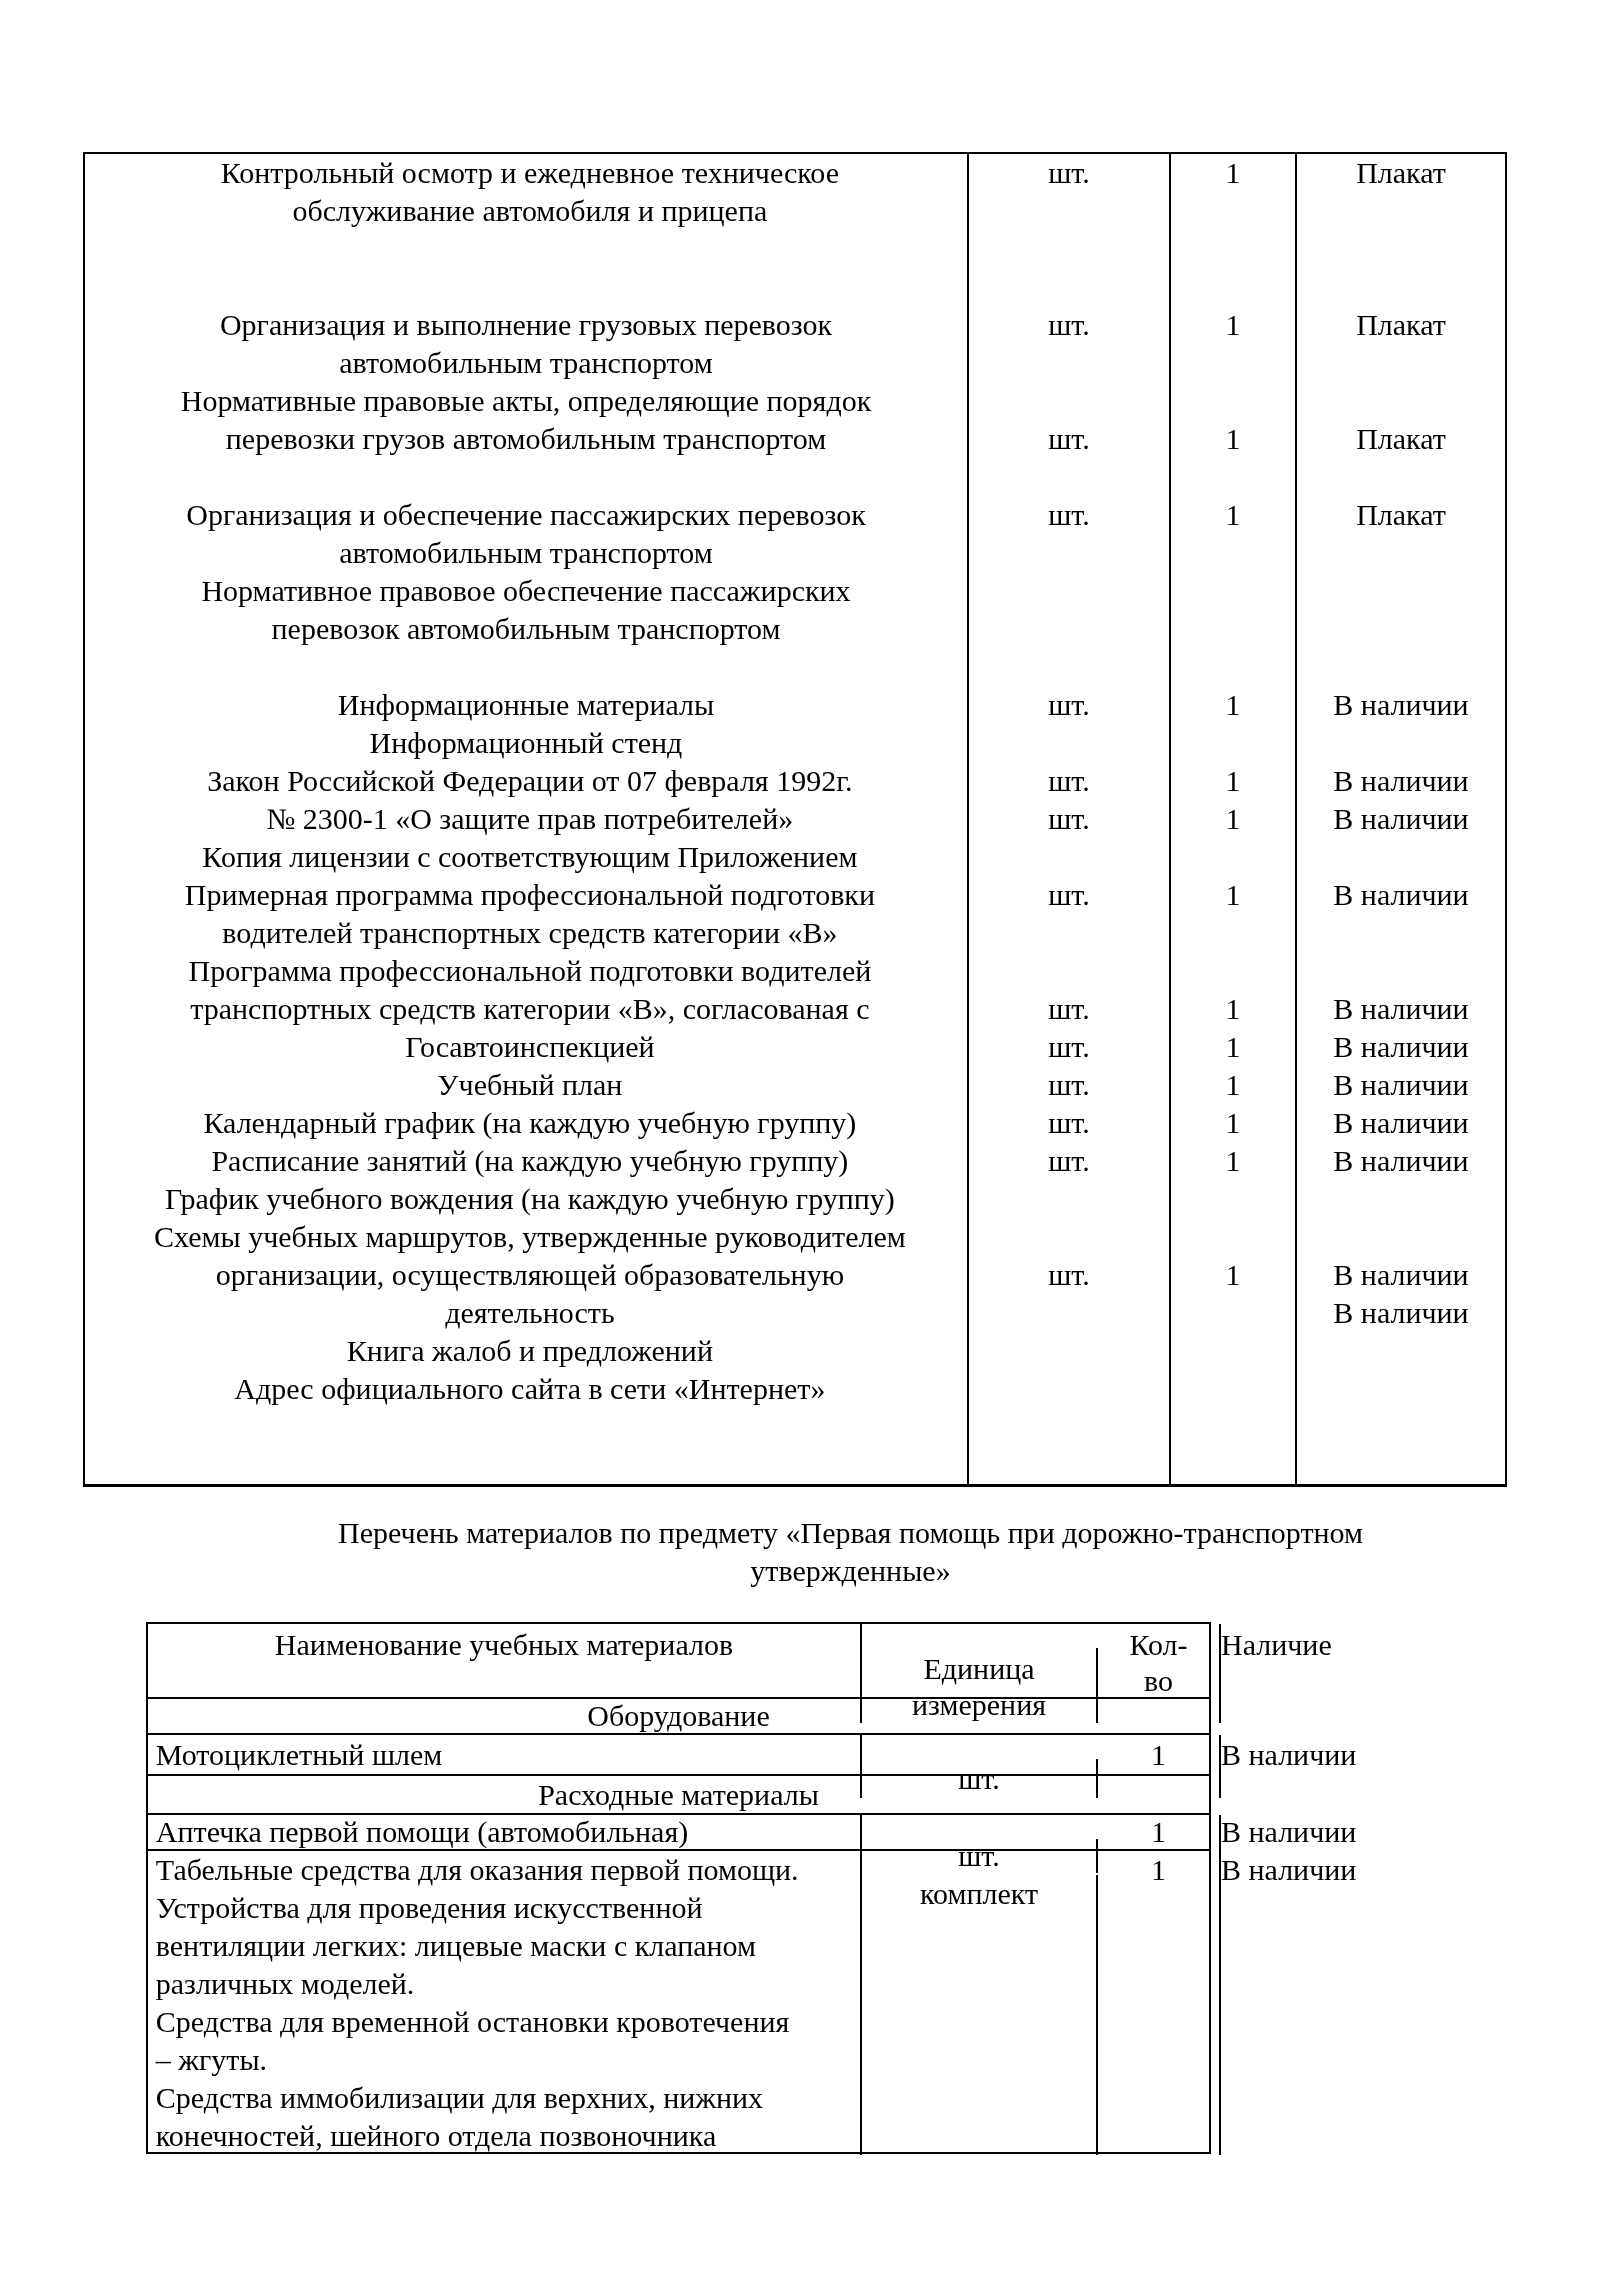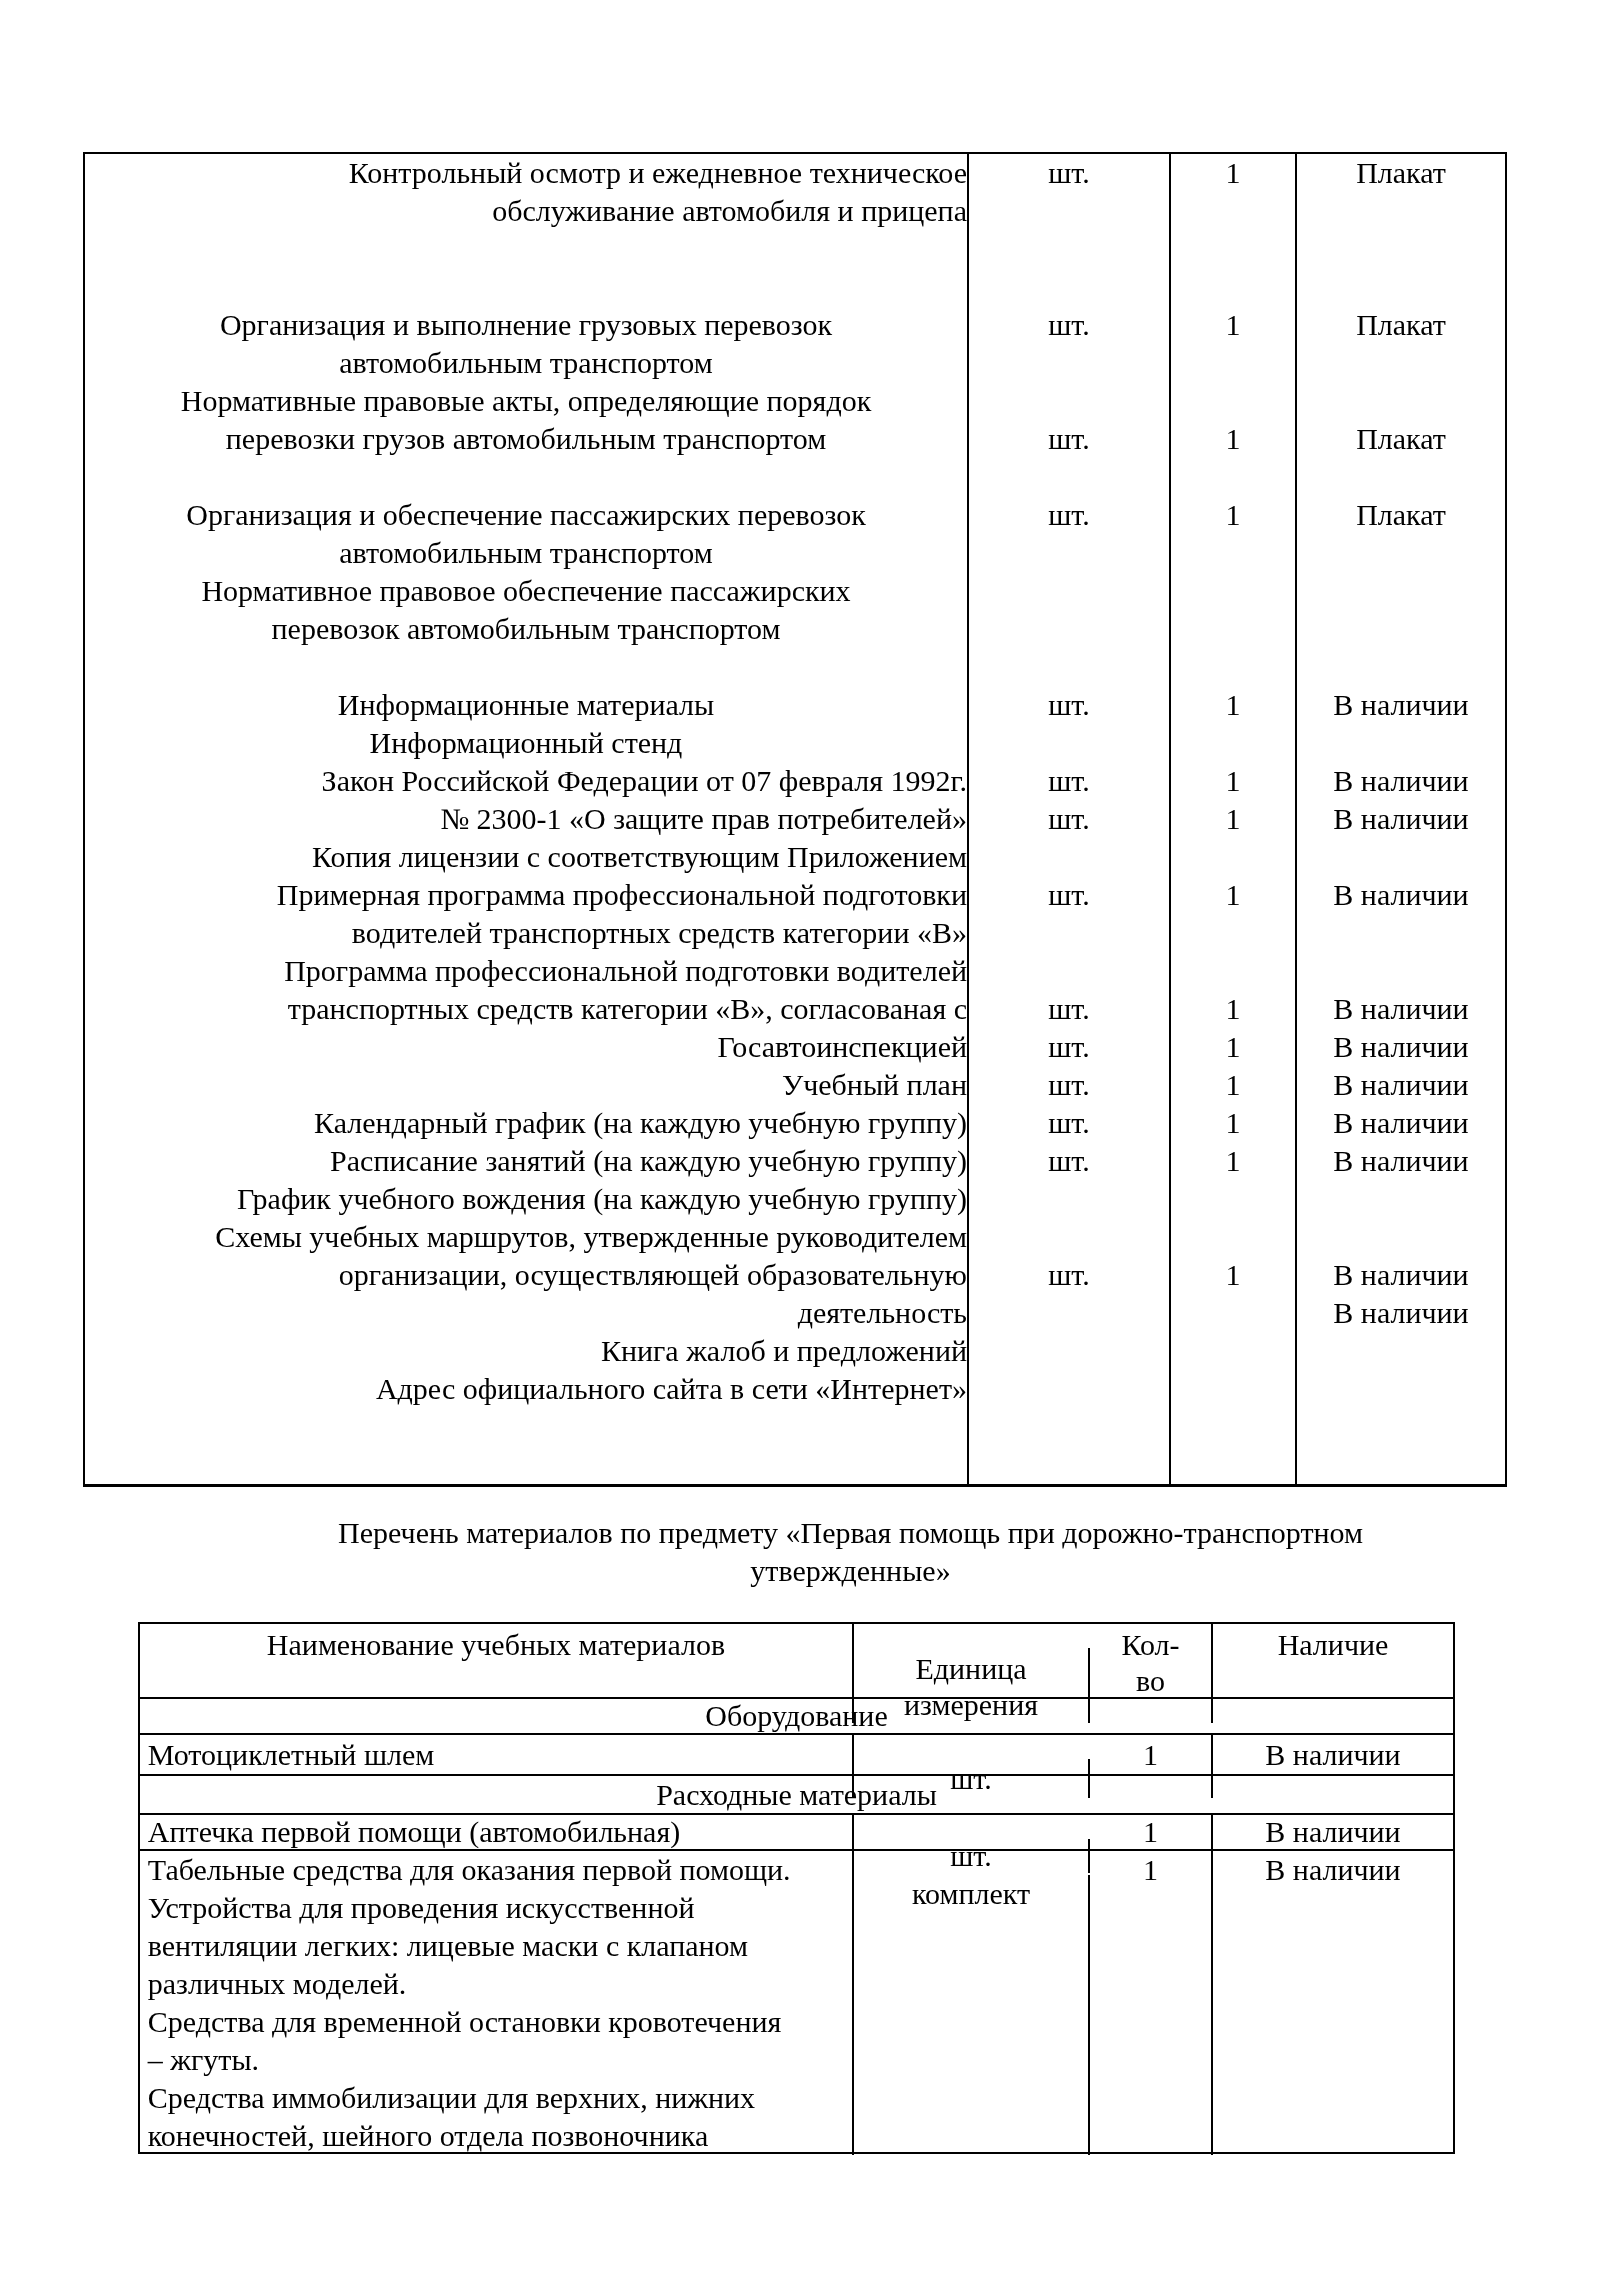--- a/index.html
+++ b/index.html
@@ -14,35 +14,35 @@
   
   #t1{
     position:absolute;left:83px;top:152px;width:1424px;
     border-style:solid;border-color:#000;border-width:2.9px 2px 3.9px 2px;
     box-sizing:border-box;background:#fff;
   }
   .t1row{display:grid;grid-template-columns:884px 202px 126px 1fr;height:38px;}
   .t1row .c{
     box-sizing:border-box;font-size:30px;line-height:38px;white-space:nowrap;
   }
-  .t1row .c1{padding-left:7.8px;border-right:2px solid #000;text-align:right;}
+  .t1row .c1{padding-left:7.8px;border-right:2px solid #000;text-align:center;}
   .t1row .c1.center{text-align:center;padding-left:0;}
   .t1row .c2{border-right:2px solid #000;text-align:center;}
   .t1row .c3{border-right:2px solid #000;text-align:center;}
   .t1row .c4{text-align:center;}
 
   
   #heading{
     position:absolute;left:138px;top:1514px;width:1425px;
     text-align:center;font-size:30px;line-height:38px;
   }
 
   
   #t2{
-    position:absolute;left:138px;top:1622px;width:1317px;
+    position:absolute;left:146px;top:1622px;width:1065px;
     border:2.9px solid #000;box-sizing:border-box;background:#fff;
   }
   .t2row{display:grid;grid-template-columns:714px 236px 123px 1fr;border-bottom:2.9px solid #000;}
   .t2row:last-child{border-bottom:none;}
   .t2row .c{box-sizing:border-box;font-size:30px;line-height:38px;white-space:nowrap;}
   .t2row .c1{border-right:2px solid #000;}
   .t2row .c2{border-right:2px solid #000;text-align:center;margin-top:24px;}
   .t2row .c3{border-right:2px solid #000;text-align:center;}
   .t2row .c4{text-align:center;}
 

